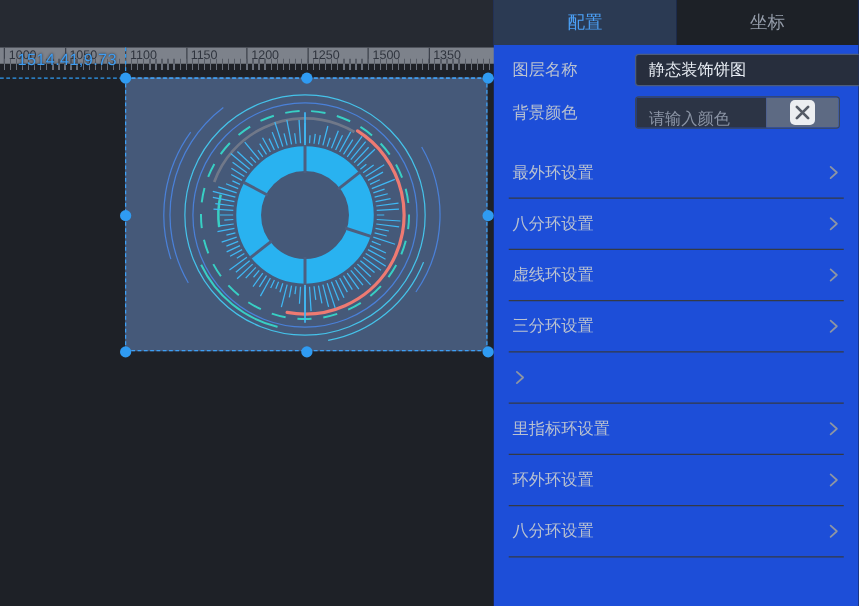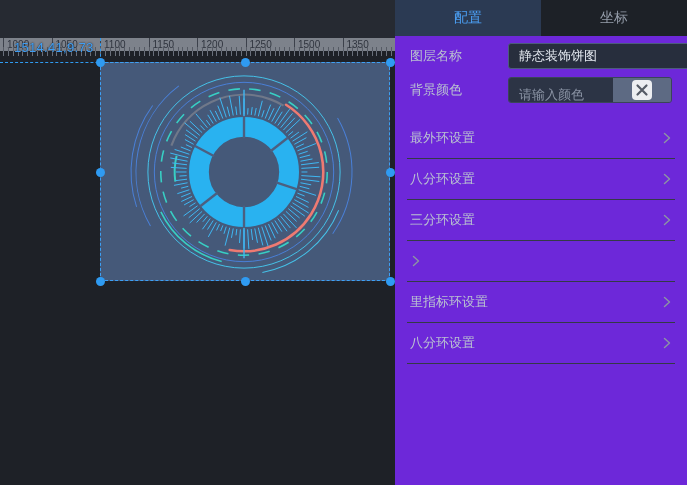--- a/index.html
+++ b/index.html
@@ -28,21 +28,21 @@
   .handle{position:absolute;width:9px;height:9px;border-radius:50%;background:#2f9bf2;z-index:8;}
   
   .ring-cyan{stroke:#45c2e9;fill:none;}
   .ring-blue{stroke:#4a80d8;fill:none;}
   .ring-teal{stroke:#38cfc4;fill:none;}
   .arc-gray{stroke:#707889;fill:none;}
   .arc-red{stroke:#ee7a72;fill:none;}
   .donut{stroke:#29b2f0;fill:none;}
   .divider{stroke:#4c5f80;}
   
-  .panel{position:absolute;left:395px;top:0;width:292px;height:485px;background:#6d28d9;}
+  .panel{position:absolute;left:395px;top:0;width:292px;height:485px;background:#1d4ed8;}
   .tabs{position:absolute;left:0;top:0;width:292px;height:36px;display:flex;}
   .tab{width:146px;height:36px;display:flex;align-items:center;justify-content:center;
        font-size:14px;color:#959daa;background:#1d2127;cursor:pointer;}
   .tab.active{background:#2b3a53;color:#4ba0f6;}
   .form{position:absolute;left:0;top:24px;width:292px;box-sizing:border-box;padding:19px 15px 3px;}
   .frow{display:flex;align-items:center;height:26px;margin-bottom:8px;}
   .flabel{width:98px;flex:none;font-size:13px;color:#bac2d0;}
   .text-input{flex:1;height:26px;box-sizing:border-box;background:#272e3d;border:1px solid #4c5c7c;
       border-radius:3px;color:#e6ebf2;font-size:13px;padding:0 10px;outline:none;
       font-family:"Liberation Sans","DejaVu Sans",sans-serif;}
@@ -268,32 +268,44 @@
             <polyline points="3.5,1.5 8.5,6 3.5,10.5" fill="none" stroke="#8d95a3" stroke-width="1.4" stroke-linecap="round" stroke-linejoin="round"></polyline>
           </svg>
         </div>
         <div class="srow">
           <span class="srow-label">八分环设置</span>
           <svg class="chev" viewBox="0 0 12 12">
             <polyline points="3.5,1.5 8.5,6 3.5,10.5" fill="none" stroke="#8d95a3" stroke-width="1.4" stroke-linecap="round" stroke-linejoin="round"></polyline>
           </svg>
         </div>
         <div class="srow">
+          <span class="srow-label">虚线环设置</span>
+          <svg class="chev" viewBox="0 0 12 12">
+            <polyline points="3.5,1.5 8.5,6 3.5,10.5" fill="none" stroke="#8d95a3" stroke-width="1.4" stroke-linecap="round" stroke-linejoin="round"></polyline>
+          </svg>
+        </div>
+        <div class="srow">
           <span class="srow-label">三分环设置</span>
           <svg class="chev" viewBox="0 0 12 12">
             <polyline points="3.5,1.5 8.5,6 3.5,10.5" fill="none" stroke="#8d95a3" stroke-width="1.4" stroke-linecap="round" stroke-linejoin="round"></polyline>
           </svg>
         </div>
         <div class="srow">
           <svg class="chev" viewBox="0 0 12 12">
             <polyline points="3.5,1.5 8.5,6 3.5,10.5" fill="none" stroke="#8d95a3" stroke-width="1.4" stroke-linecap="round" stroke-linejoin="round"></polyline>
           </svg>
         </div>
         <div class="srow">
           <span class="srow-label">里指标环设置</span>
+          <svg class="chev" viewBox="0 0 12 12">
+            <polyline points="3.5,1.5 8.5,6 3.5,10.5" fill="none" stroke="#8d95a3" stroke-width="1.4" stroke-linecap="round" stroke-linejoin="round"></polyline>
+          </svg>
+        </div>
+        <div class="srow">
+          <span class="srow-label">环外环设置</span>
           <svg class="chev" viewBox="0 0 12 12">
             <polyline points="3.5,1.5 8.5,6 3.5,10.5" fill="none" stroke="#8d95a3" stroke-width="1.4" stroke-linecap="round" stroke-linejoin="round"></polyline>
           </svg>
         </div>
         <div class="srow">
           <span class="srow-label">八分环设置</span>
           <svg class="chev" viewBox="0 0 12 12">
             <polyline points="3.5,1.5 8.5,6 3.5,10.5" fill="none" stroke="#8d95a3" stroke-width="1.4" stroke-linecap="round" stroke-linejoin="round"></polyline>
           </svg>
         </div>

